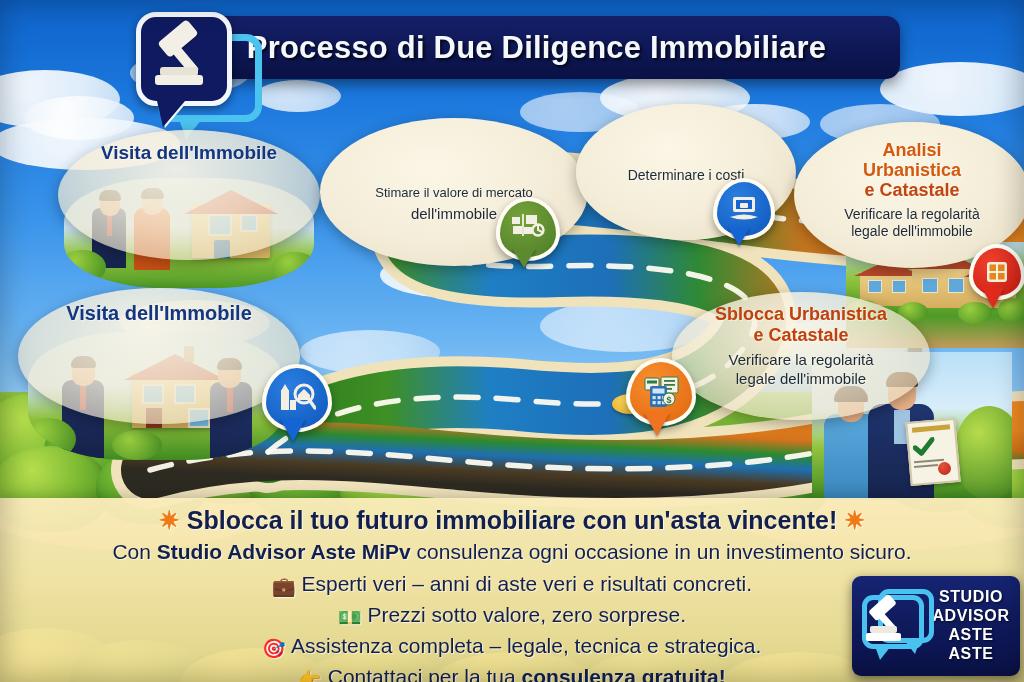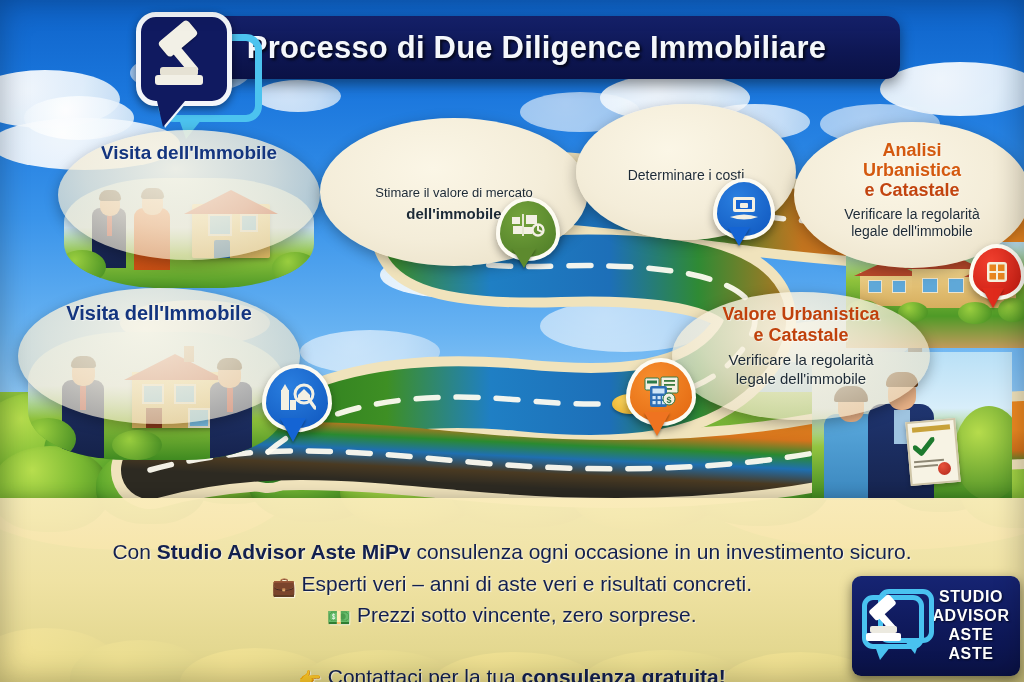--- a/index.html
+++ b/index.html
@@ -416,41 +416,41 @@
     <div style="position:absolute;left:102px;top:113px;width:24px;height:2px;background:#8d8774;transform:rotate(-5deg);"></div>
     <div style="position:absolute;left:126px;top:110px;width:13px;height:13px;border-radius:50%;background:radial-gradient(circle at 35% 30%,#e8533c,#b2271a);"></div>
   </div>
 
   <div class="bubble illus" style="left:58px;top:130px;width:262px;height:130px;">
     <div class="btitle" style="top:12px;font-size:19px;color:#14357f;">Visita dell'Immobile</div>
   </div>
 
   <div class="bubble" style="left:320px;top:118px;width:268px;height:148px;">
     <div class="bsub" style="top:68px;font-size:13px;">Stimare il valore di mercato</div>
-    <div class="bsub" style="top:87px;font-size:15px;font-weight:bold;">dell'immobile</div>
+    <div class="bsub" style="top:87px;font-size:15px;">dell'immobile</div>
   </div>
 
   <div class="bubble" style="left:576px;top:104px;width:220px;height:136px;">
     <div class="bsub" style="top:63px;font-size:14px;">Determinare i costi</div>
   </div>
 
   <div class="bubble" style="left:794px;top:122px;width:236px;height:146px;">
     <div class="btitle" style="top:18px;font-size:18px;color:#d4590f;">Analisi</div>
     <div class="btitle" style="top:38px;font-size:18px;color:#d4590f;">Urbanistica</div>
     <div class="btitle" style="top:58px;font-size:18px;color:#c2440f;">e Catastale</div>
     <div class="bsub" style="top:84px;font-size:14px;">Verificare la regolarità</div>
     <div class="bsub" style="top:101px;font-size:14px;">legale dell'immobile</div>
   </div>
 
   <div class="bubble illus" style="left:18px;top:288px;width:282px;height:136px;">
     <div class="btitle" style="top:14px;font-size:20px;color:#14357f;">Visita dell'Immobile</div>
   </div>
 
   <div class="bubble illus" style="left:672px;top:292px;width:258px;height:128px;">
-    <div class="btitle" style="top:12px;font-size:18px;color:#c0410c;">Valore Urbanistica</div>
+    <div class="btitle" style="top:12px;font-size:18px;color:#c0410c;">Sblocca Urbanistica</div>
     <div class="btitle" style="top:33px;font-size:18px;color:#c0410c;">e Catastale</div>
     <div class="bsub" style="top:59px;font-size:15px;">Verificare la regolarità</div>
     <div class="bsub" style="top:78px;font-size:15px;">legale dell'immobile</div>
   </div>
 
   <div class="pin" style="left:496px;top:197px;width:56px;height:56px;background:radial-gradient(circle at 38% 30%,#74a33c,#4d7b26);">
     <div class="pin-ico">
       <svg width="34" height="30" viewBox="0 0 34 30">
         <rect x="2" y="12" width="9" height="8" fill="#f3f0e3"></rect>
         <rect x="1" y="3" width="8" height="7" fill="#f3f0e3"></rect>
@@ -522,35 +522,44 @@
         <rect x="21" y="26" width="3.2" height="3.2" fill="#cfe6f7"></rect>
         <circle cx="28" cy="24" r="6" fill="#f4f0e2" stroke="#2c7a4a" stroke-width="1"></circle>
         <text x="28" y="28" font-size="9" font-family="Liberation Sans, sans-serif" fill="#2c7a4a" text-anchor="middle" font-weight="bold">$</text>
       </svg>
     </div>
   </div>
   <div style="position:absolute;left:644px;top:412px;width:0;height:0;border-left:13px solid transparent;border-right:13px solid transparent;border-top:24px solid #ef7320;filter:drop-shadow(0 2px 1px rgba(0,0,0,.3));"></div>
 
   <div class="cta">
 
+    <div class="cta-line cta-1">
+      <span style="color:#ef7b16;">✷</span>
+      <span>Sblocca il tuo futuro immobiliare con un'asta vincente!</span>
+      <span style="color:#ef7b16;">✷</span>
+    </div>
 
     <div class="cta-line cta-2">
       <span>Con </span><b>Studio Advisor Aste MiPv</b><span> consulenza ogni occasione in un investimento sicuro.</span>
     </div>
 
     <div class="cta-line cta-3">
       <span class="emo">💼</span>
       <span>Esperti veri – anni di aste veri e risultati concreti.</span>
     </div>
 
     <div class="cta-line cta-4">
       <span class="emo">💵</span>
-      <span>Prezzi sotto vincente, zero sorprese.</span>
-    </div>
-
+      <span>Prezzi sotto valore, zero sorprese.</span>
+    </div>
+
+    <div class="cta-line cta-5">
+      <span class="emo">🎯</span>
+      <span>Assistenza completa – legale, tecnica e strategica.</span>
+    </div>
 
     <div class="cta-line cta-6">
       <span class="emo" style="color:#e8a12a;">👉</span>
       <span>Contattaci per la tua </span><b>consulenza gratuita!</b>
     </div>
   </div>
 
   <div class="badge">
     <div class="badge-mark">
       <div class="bm-back"></div>

